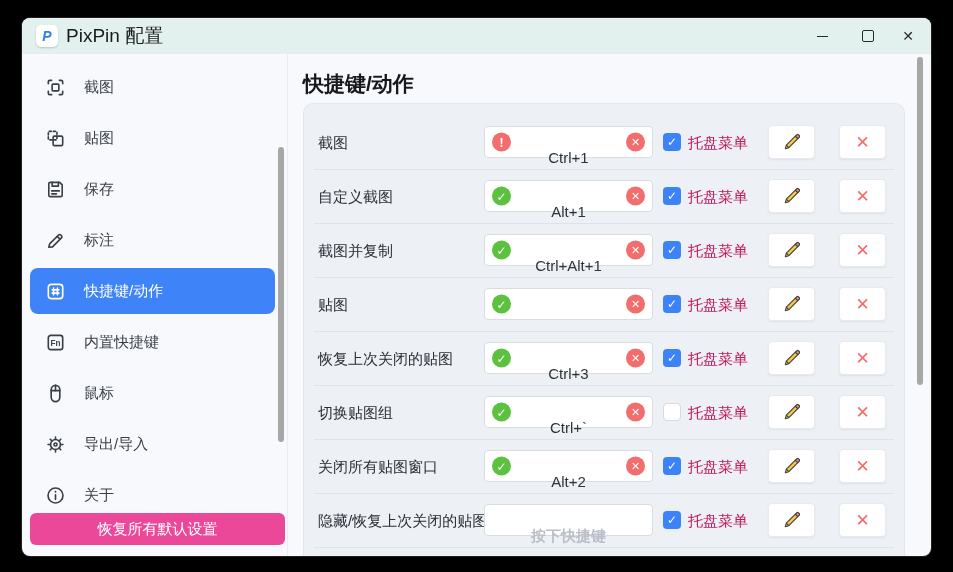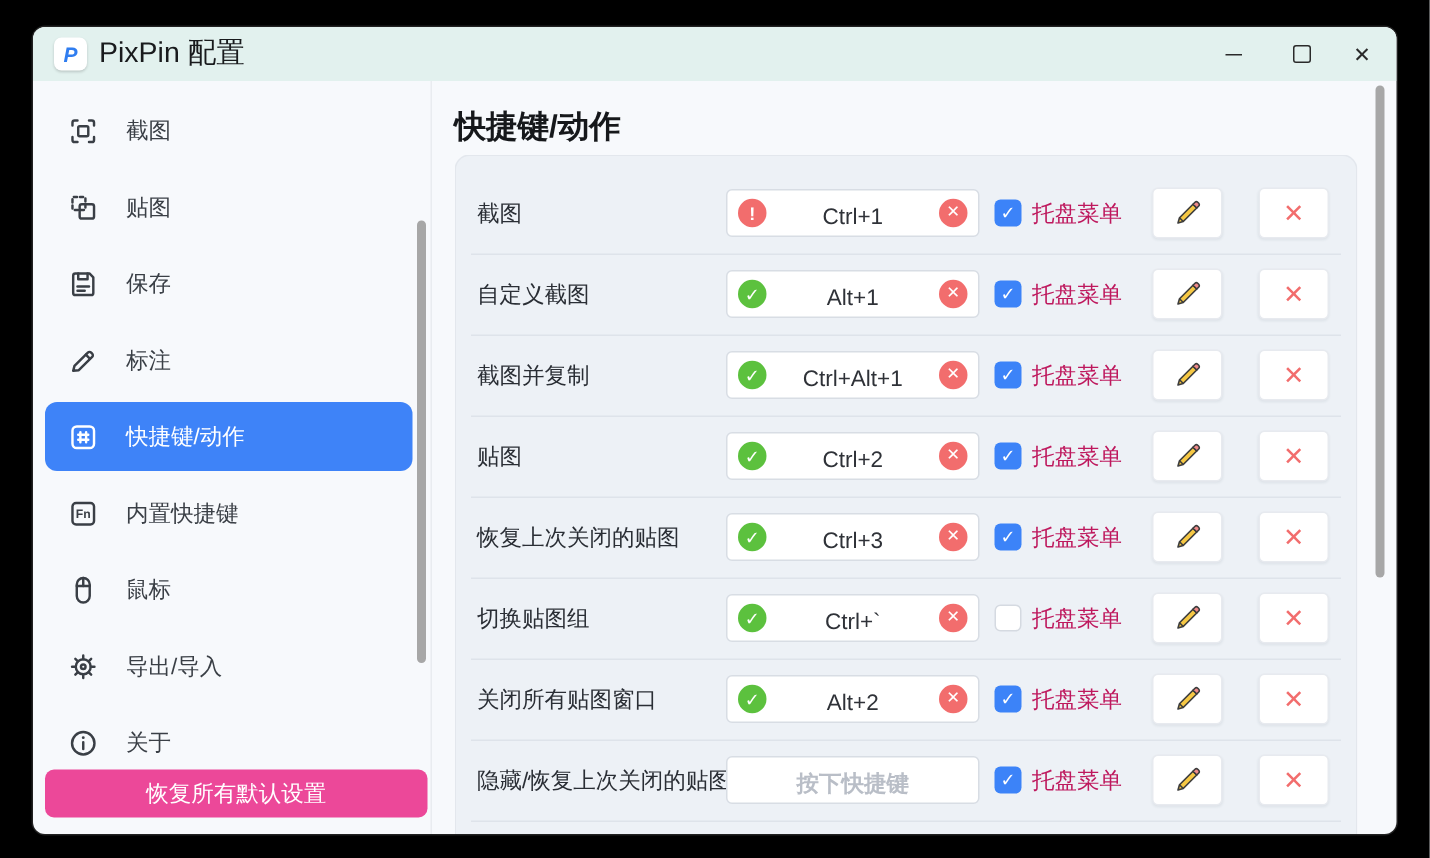--- a/index.html
+++ b/index.html
@@ -34,21 +34,21 @@
   .rowEl{position:relative;margin:0 10px;height:53px;border-bottom:1px solid #dee3ea;}
   .row-label{position:absolute;left:4px;top:50%;transform:translateY(-50%);font-size:15px;color:#2a2e35;white-space:nowrap;}
   .hk-input{position:absolute;left:170px;top:10px;width:169px;height:32px;background:#fff;border:1px solid #d8dde4;
             border-radius:4px;box-sizing:border-box;}
   .status-ic{position:absolute;left:7px;top:50%;transform:translateY(-50%);width:19px;height:19px;border-radius:50%;
              color:#fff;font-size:12px;font-weight:bold;display:flex;align-items:center;justify-content:center;line-height:1;}
   .status-error{background:#f26d6d;}
   .status-ok{background:#5cc13e;}
   .clear-ic{position:absolute;right:7px;top:50%;transform:translateY(-50%);width:19px;height:19px;border-radius:50%;
             background:#f26d6d;color:#fff;font-size:11px;font-weight:bold;display:flex;align-items:center;justify-content:center;line-height:1;}
-  .hk-text{position:absolute;left:26px;right:26px;top:3px;height:30px;line-height:30px;text-align:center;font-size:15px;color:#2f3238;white-space:nowrap;}
+  .hk-text{position:absolute;left:26px;right:26px;top:16px;height:30px;line-height:30px;text-align:center;font-size:15px;color:#2f3238;white-space:nowrap;}
   .hk-text.placeholder{color:#b9bec7;left:10px;right:10px;font-weight:bold;}
   .tray-check{position:absolute;left:349px;top:17px;width:18px;height:18px;border-radius:4px;box-sizing:border-box;
               display:flex;align-items:center;justify-content:center;font-size:12px;font-weight:bold;color:#fff;line-height:1;}
   .tray-check.checked{background:#3c83f8;}
   .tray-check.unchecked{background:#fff;border:1px solid #d5dae1;}
   .tray-label{position:absolute;left:374px;top:50%;transform:translateY(-50%);font-size:15px;color:#be185d;white-space:nowrap;}
   .mini-btn{position:absolute;top:9px;width:47px;height:34px;background:#fff;border:1px solid #e7eaef;border-radius:4px;
             box-shadow:0 1px 2px rgba(31,45,61,.08);display:flex;align-items:center;justify-content:center;padding:0;}
   .edit-btn{left:454px;}
   .del-btn{left:525px;color:#f26d6d;font-size:17px;font-weight:bold;font-family:inherit;line-height:1;}
@@ -228,21 +228,20 @@
       </svg>
     </button>
     <button class="mini-btn del-btn">
             <span>✕</span>
           </button>
   </div>
         <div class="rowEl">
     <span class="row-label">贴图</span>
     <div class="hk-input">
       <span class="status-ic status-ok">✓</span>
-      <span class="hk-text">Ctrl+2</span>
       <span class="clear-ic">✕</span>
     </div>
     <span class="tray-check checked">✓</span>
     <span class="tray-label">托盘菜单</span>
     <button class="mini-btn edit-btn">
       <svg width="20" height="20" viewBox="0 0 24 24">
         <path d="M4 20l1.2-4.2L16 5l3 3L8.2 18.8 4 20z" fill="#f6c844" stroke="#3c3c3c" stroke-width="1.3" stroke-linejoin="round"></path>
         <path d="M16 5l1.6-1.6c.6-.6 1.6-.6 2.2 0l.8.8c.6.6.6 1.6 0 2.2L19 8z" fill="#f08a8a" stroke="#3c3c3c" stroke-width="1.3" stroke-linejoin="round"></path>
         <path d="M5.2 15.8l3 3" stroke="#3c3c3c" stroke-width="1.3" fill="none"></path>
       </svg>

